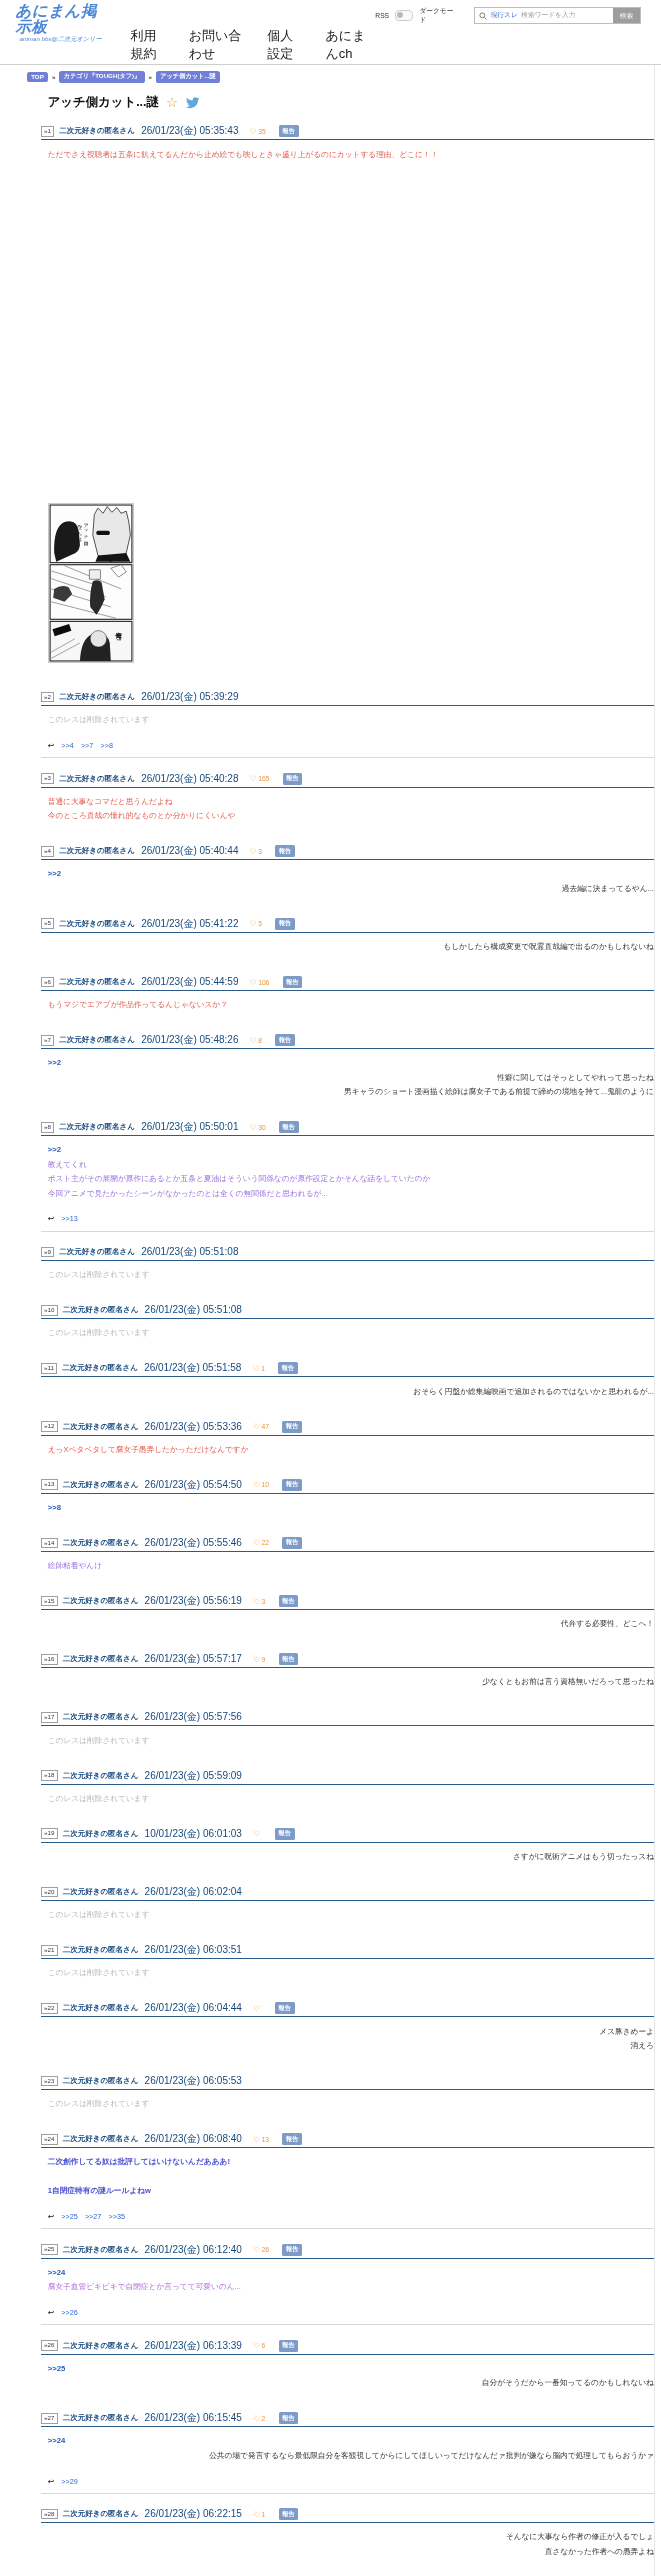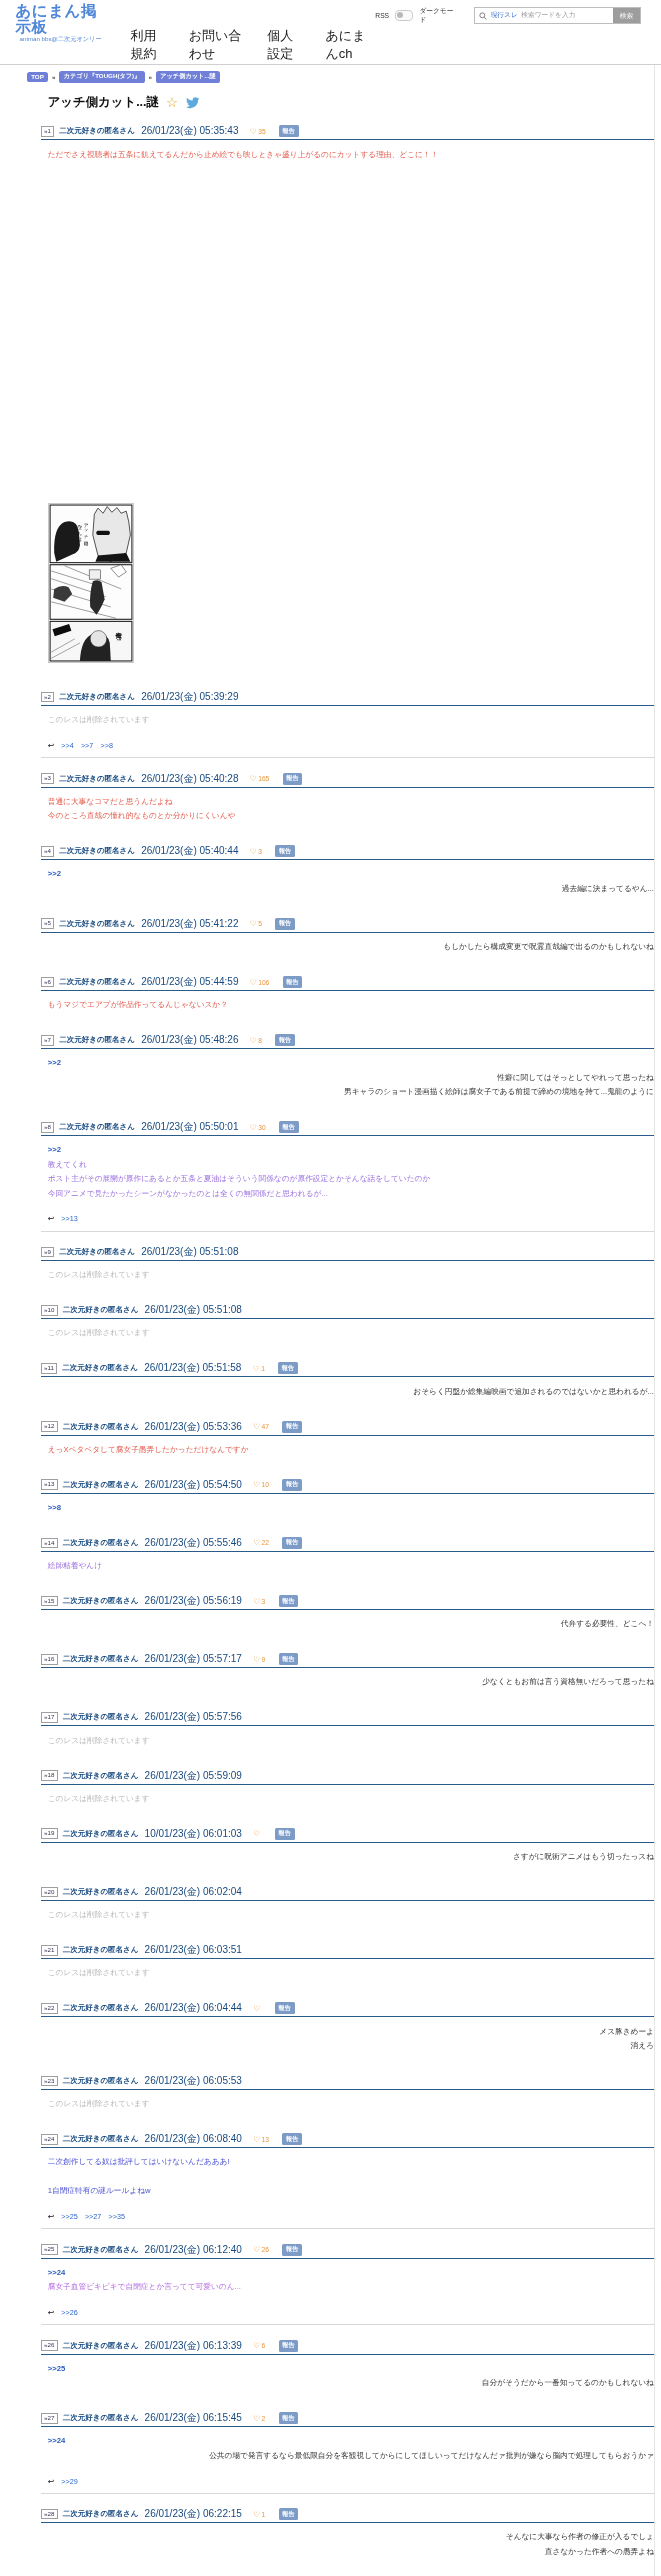--- a/index.html
+++ b/index.html
@@ -1,19 +1,19 @@
 <!DOCTYPE html>
 <html style="font-size:8.2px"><head>
 <meta charset="utf-8">
 <style>
   html,body{margin:0;padding:0;background:#ffffff;}
   body{width:662px;height:3091px;overflow:hidden;font-family:"Liberation Sans","DejaVu Sans",sans-serif;color:#333;}
   
   .site-header{display:flex;align-items:flex-start;padding:2.6px 20.6px 1px 15.5px;}
-  .logo-block{margin-right:25px;}
+  .logo-block{margin-right:25px;font-style:italic;}
   .logo-main{font-size:15.5px;font-weight:bold;color:#4e86d8;line-height:1.05;letter-spacing:0.5px;}
   .logo-sub{font-size:6.2px;color:#4e86d8;margin-left:4.1px;}
   .top-nav{display:flex;gap:19.6px;margin-top:24px;font-size:13px;color:#222;}
   .top-nav .nav-item{cursor:pointer;}
   .header-right{margin-left:auto;display:flex;align-items:center;gap:6.2px;margin-top:4.1px;}
   .rss{font-size:6.7px;color:#333;}
   .toggle{width:18.5px;height:8.8px;border:0.5px solid #c9c9c9;border-radius:4.6px;background:#fafafa;position:relative;}
   .toggle .knob{position:absolute;left:0.5px;top:0.5px;width:6.7px;height:6.7px;border-radius:50%;background:#b9b9b9;}
   .darkmode-label{font-size:6.7px;color:#333;margin-right:13.4px;}
   .searchbox{display:flex;align-items:center;border:0.5px solid #bdbdbd;height:15.5px;width:191px;}
@@ -42,21 +42,21 @@
   .ptime{font-size:10px;font-weight:normal;color:#17497f;}
   .pheart{margin-left:11.3px;color:#e8953c;font-size:7.7px;cursor:pointer;}
   .hcount{font-size:6.7px;color:#e8953c;margin-left:1.5px;}
   .preport{margin-left:13.4px;background:#7d9bc7;color:#fff;font-size:6.2px;font-weight:bold;padding:1.5px 3.6px;border-radius:1.5px;cursor:pointer;}
   .post-body{padding:7.2px 0 0 6.7px;font-size:7.7px;}
   .line{line-height:14.4px;min-height:14.4px;white-space:pre-wrap;}
   .c-black{color:#333;text-align:right;}
   .c-red{color:#e25a4c;}
   .c-purple{color:#9a6ee0;}
   .c-pink{color:#b36ae0;}
-  .c-indigo{color:#4b50d4;font-weight:normal;}
+  .c-indigo{color:#4b50d4;font-weight:bold;}
   .c-link{color:#2b5dc0;font-weight:bold;cursor:pointer;}
   .c-deleted{color:#b8b8b8;}
   .img-spacer{height:341px;}
   .manga-fig{border:0.5px solid #c8c8c8;width:84px;height:158px;}
   .post-replies{margin-top:13.4px;padding:0 0 7.2px 6.7px;border-bottom:0.5px solid #d8d8d8;font-size:7.2px;display:flex;align-items:center;gap:7.2px;}
   .reply-arrow{color:#111;font-size:7.7px;}
   .reply-link{color:#2a67cf;cursor:pointer;}
 </style>
 </head>
 <body>

